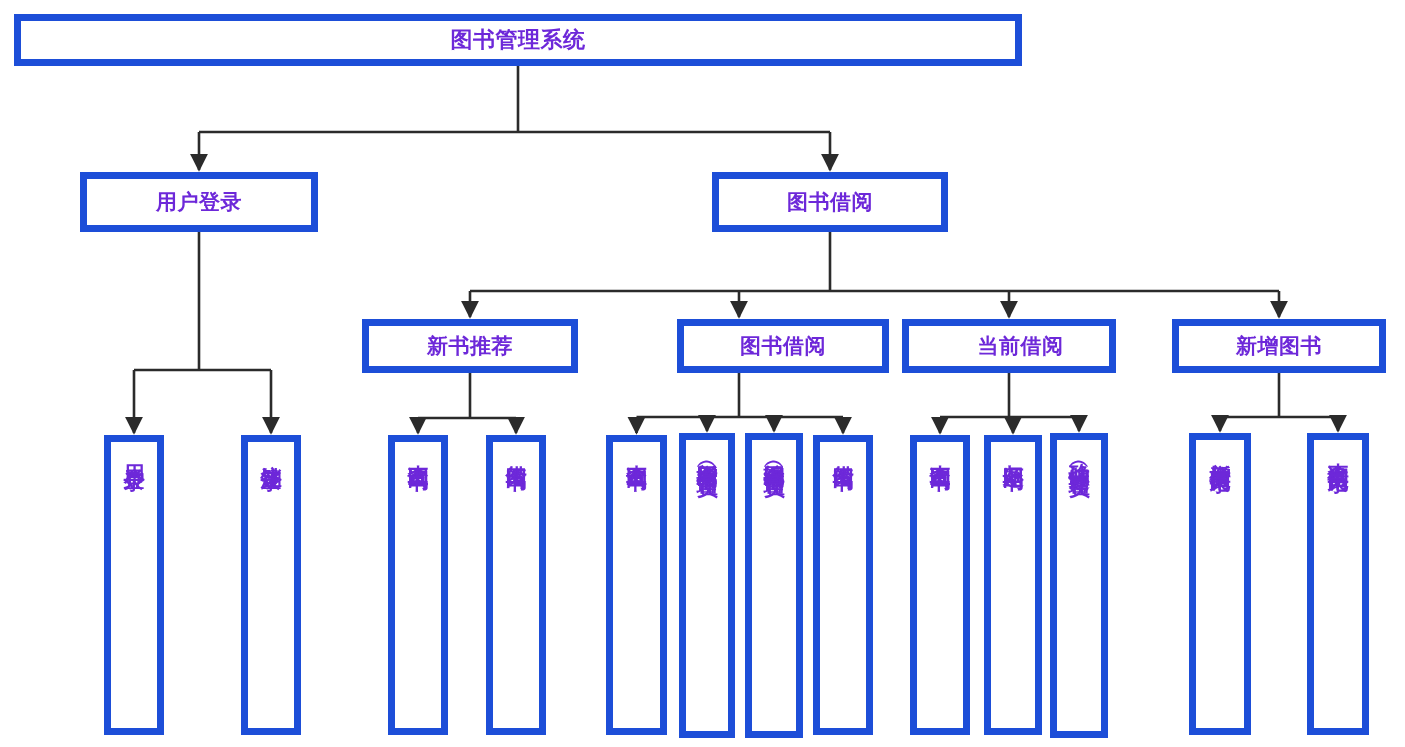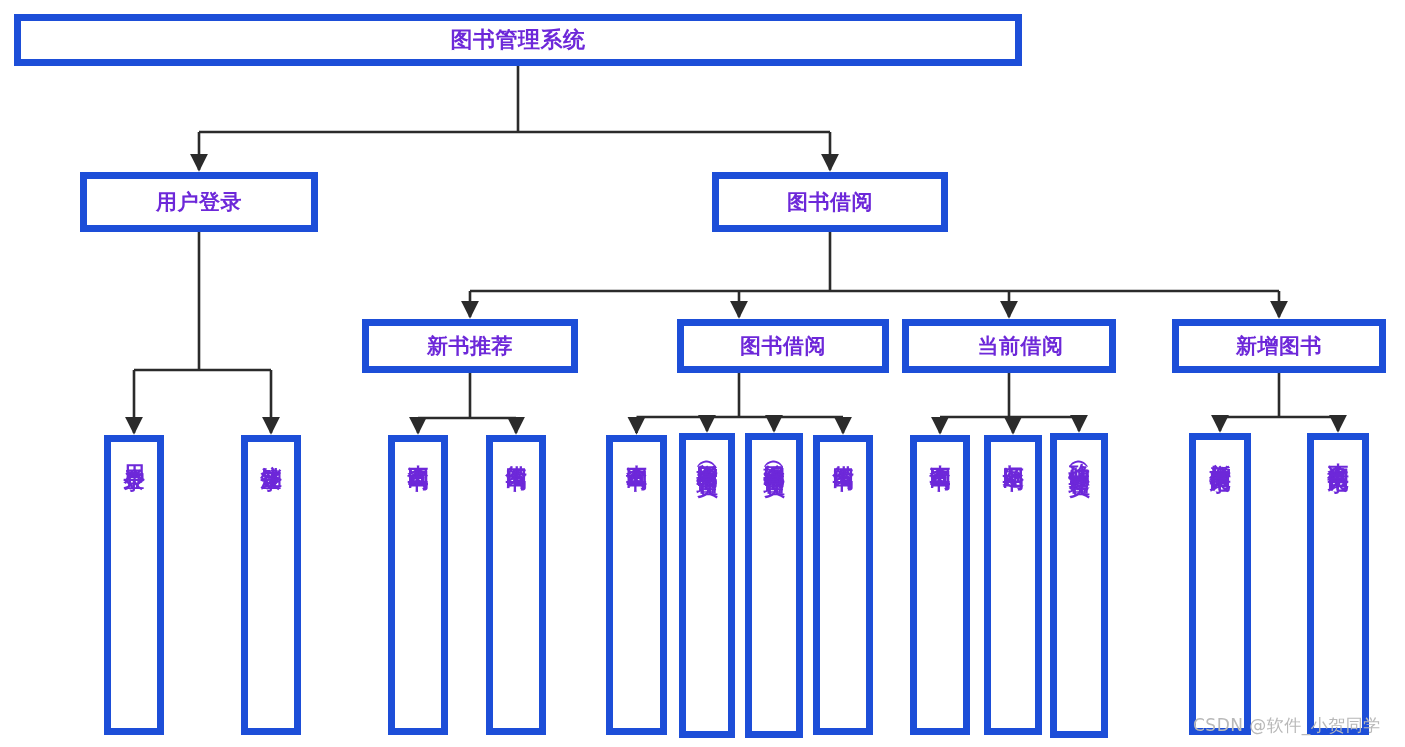--- a/index.html
+++ b/index.html
@@ -177,14 +177,13 @@
         <span class="node-label">确认归还（管理员）</span>
       </div>
       <div class="node vert" style="left: 1189px; top: 433px; width: 62px; height: 302px;">
         <span class="node-label">新增借阅记录</span>
       </div>
       <div class="node vert" style="left: 1307px; top: 433px; width: 62px; height: 302px;">
         <span class="node-label">查询借阅记录</span>
       </div>
     </div>
 
-  <div class="watermark" style="left: 1193px; top: 714px;">CSDN @软件_小贺同学</div>
 </div>
 
 </body></html>

